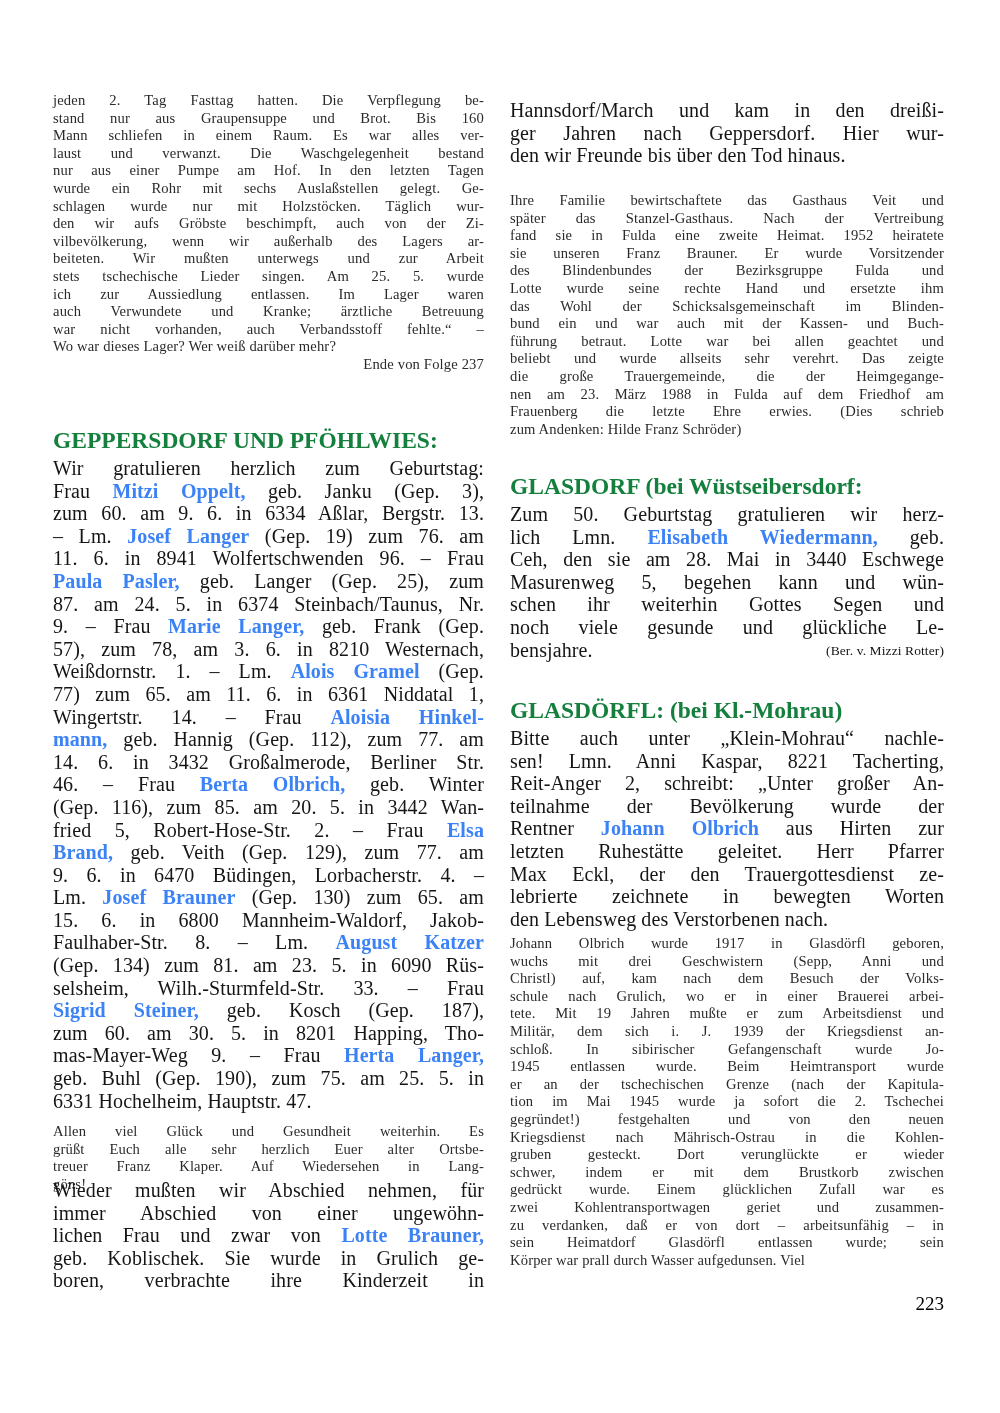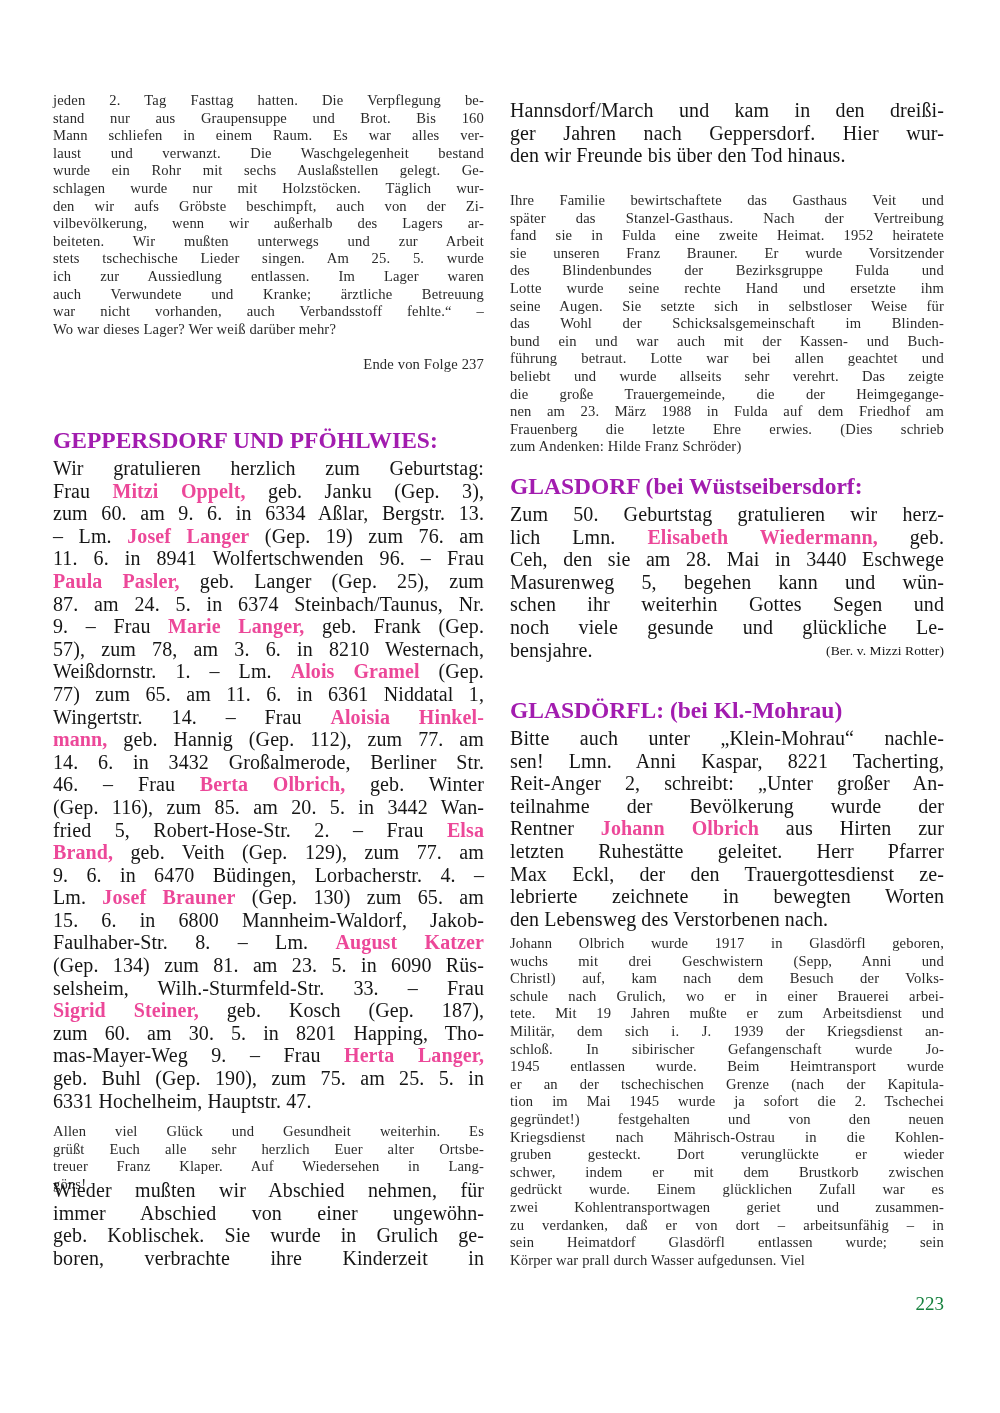--- a/index.html
+++ b/index.html
@@ -54,50 +54,51 @@
     line-height: 22.6px;
     height: 22.6px;
     color: #151515;
     letter-spacing: 0.1px;
   }
   .heading {
     font-family: "Liberation Serif", "DejaVu Serif", serif;
     font-weight: bold;
     font-size: 23.5px;
     line-height: 28px;
-    color: #a21caf;
+    color: #15803d;
     white-space: nowrap;
   }
-  b { font-weight: bold; color: #ec4899; margin-top: 24px; }
+  b { font-weight: bold; color: #3b82f6; margin-top: 24px; }
   .credit {
     font-size: 13.5px;
   }
   .page-number {
     position: absolute;
     left: 890px;
     top: 1293px;
     width: 54px;
     text-align: right;
     font-family: "Liberation Serif", "DejaVu Serif", serif;
     font-size: 19px;
-    color: #15803d;
+    color: #000000;
   }
 </style>
 </head>
 <body>
 
 <div class="page">
 
   <div class="col col-left">
 
     <div class="block small" style="position:absolute; top:0; left:0; width:431px;">
         <span class="ln">jeden 2. Tag Fasttag hatten. Die Verpflegung be-</span>
         <span class="ln">stand nur aus Graupensuppe und Brot. Bis 160</span>
         <span class="ln">Mann schliefen in einem Raum. Es war alles ver-</span>
         <span class="ln">laust und verwanzt. Die Waschgelegenheit bestand</span>
+        <span class="ln">nur aus einer Pumpe am Hof. In den letzten Tagen</span>
         <span class="ln">wurde ein Rohr mit sechs Auslaßstellen gelegt. Ge-</span>
         <span class="ln">schlagen wurde nur mit Holzstöcken. Täglich wur-</span>
         <span class="ln">den wir aufs Gröbste beschimpft, auch von der Zi-</span>
         <span class="ln">vilbevölkerung, wenn wir außerhalb des Lagers ar-</span>
         <span class="ln">beiteten. Wir mußten unterwegs und zur Arbeit</span>
         <span class="ln">stets tschechische Lieder singen. Am 25. 5. wurde</span>
         <span class="ln">ich zur Aussiedlung entlassen. Im Lager waren</span>
         <span class="ln">auch Verwundete und Kranke; ärztliche Betreuung</span>
         <span class="ln">war nicht vorhanden, auch Verbandsstoff fehlte.“ –</span>
         <span class="ln last">Wo war dieses Lager? Wer weiß darüber mehr?</span>
@@ -144,41 +145,41 @@
     <div class="block small" style="position:absolute; top:1031px; left:0; width:431px;">
         <span class="ln">Allen viel Glück und Gesundheit weiterhin. Es</span>
         <span class="ln">grüßt Euch alle sehr herzlich Euer alter Ortsbe-</span>
         <span class="ln">treuer Franz Klaper. Auf Wiedersehen in Lang-</span>
         <span class="ln last">göns!</span>
       </div>
 
     <div class="block large" style="position:absolute; top:1087px; left:0; width:431px;">
         <span class="ln"><span>Wieder mußten wir Abschied nehmen, für</span></span>
         <span class="ln"><span>immer Abschied von einer ungewöhn-</span></span>
+        <span class="ln"><span>lichen Frau und zwar von </span><b>Lotte Brauner,</b></span>
         <span class="ln"><span>geb. Koblischek. Sie wurde in Grulich ge-</span></span>
         <span class="ln"><span>boren, verbrachte ihre Kinderzeit in</span></span>
       </div>
   </div>
 
   <div class="col col-right">
 
     <div class="block large" style="position:absolute; top:7px; left:0; width:434px;">
         <span class="ln">Hannsdorf/March und kam in den dreißi-</span>
         <span class="ln">ger Jahren nach Geppersdorf. Hier wur-</span>
         <span class="ln last">den wir Freunde bis über den Tod hinaus.</span>
       </div>
 
     <div class="block small" style="position:absolute; top:80px; left:0; width:434px;margin-top:20px;">
         <span class="ln">Ihre Familie bewirtschaftete das Gasthaus Veit und</span>
         <span class="ln">später das Stanzel-Gasthaus. Nach der Vertreibung</span>
         <span class="ln">fand sie in Fulda eine zweite Heimat. 1952 heiratete</span>
         <span class="ln">sie unseren Franz Brauner. Er wurde Vorsitzender</span>
         <span class="ln">des Blindenbundes der Bezirksgruppe Fulda und</span>
         <span class="ln">Lotte wurde seine rechte Hand und ersetzte ihm</span>
-        <span class="ln">seine Augen. Sie setzte sich in selbstloser Weise für</span>
         <span class="ln">das Wohl der Schicksalsgemeinschaft im Blinden-</span>
         <span class="ln">bund ein und war auch mit der Kassen- und Buch-</span>
         <span class="ln">führung betraut. Lotte war bei allen geachtet und</span>
         <span class="ln">beliebt und wurde allseits sehr verehrt. Das zeigte</span>
         <span class="ln">die große Trauergemeinde, die der Heimgegange-</span>
         <span class="ln">nen am 23. März 1988 in Fulda auf dem Friedhof am</span>
         <span class="ln">Frauenberg die letzte Ehre erwies. (Dies schrieb</span>
         <span class="ln last">zum Andenken: Hilde Franz Schröder)</span>
       </div>
 

